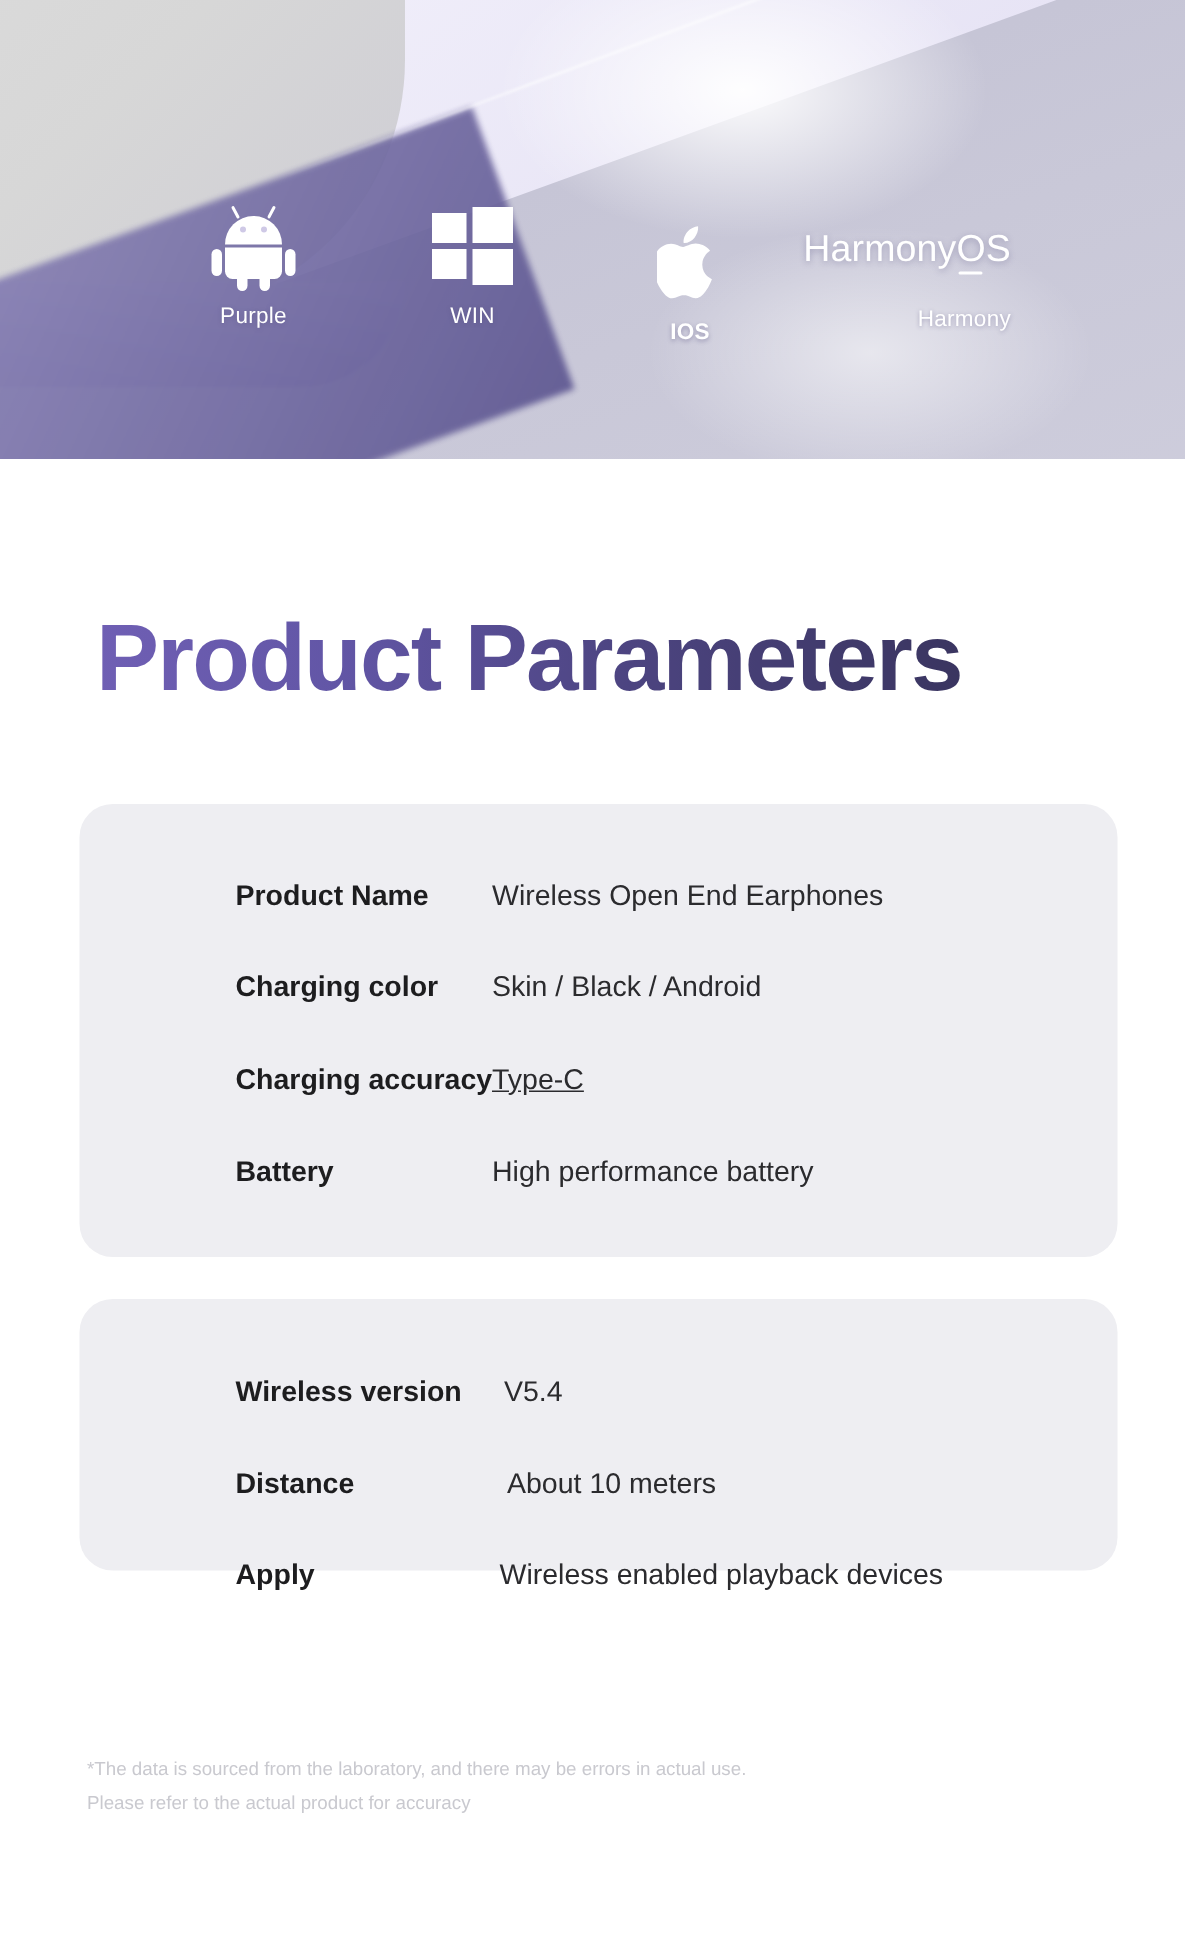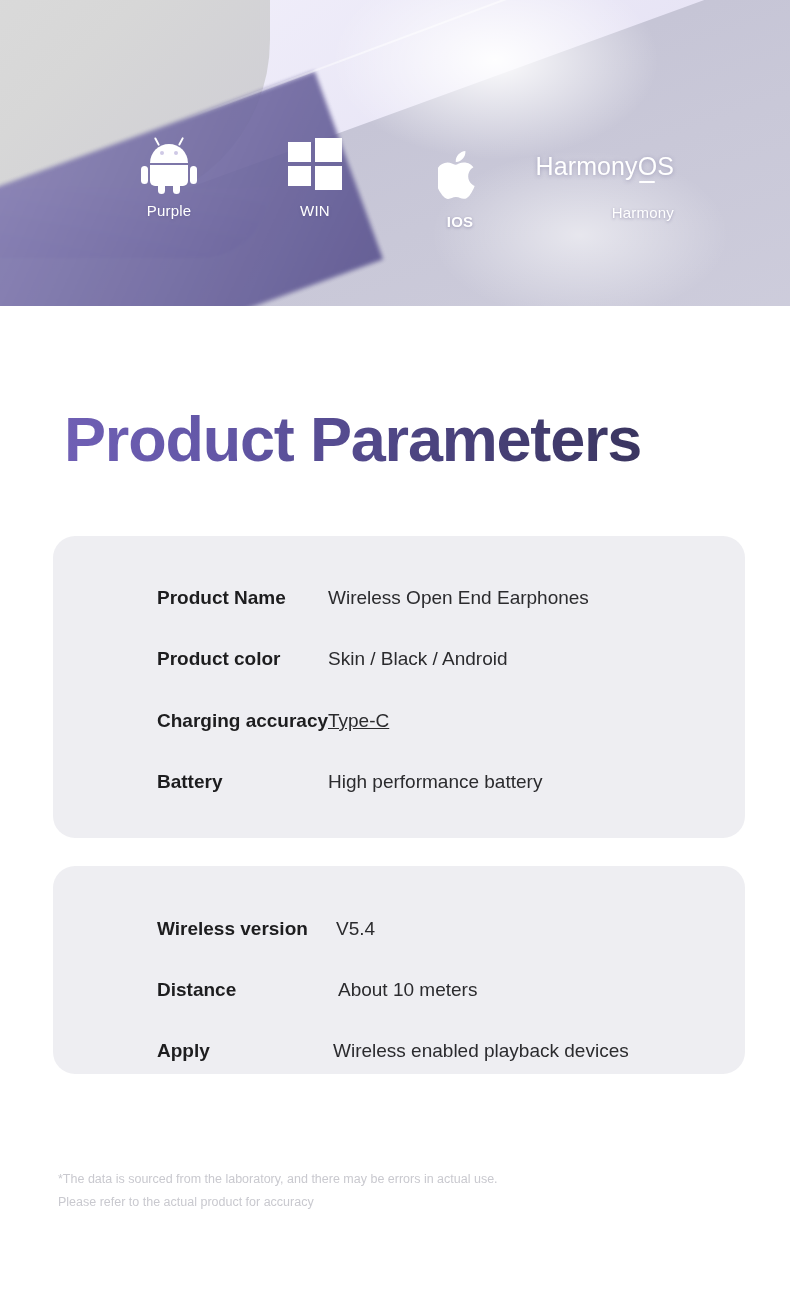--- a/index.html
+++ b/index.html
@@ -163,21 +163,21 @@
     white-space:nowrap;
   }
 
   
   .card {
     position:absolute; left:53px; width:692px;
     background:#eeeef2;
     border-radius:22px;
   }
   #card-1 { top:536px; height:302px; }
-  #card-2 { top:866px; height:208px; }
+  #card-2 { top:866px; height:181px; }
 
   .row { position:absolute; left:0; width:100%; height:30px; }
   .row-label {
     position:absolute; left:104px;
     font-size:19px; font-weight:bold; color:#1d1d1f;
     white-space:nowrap; line-height:30px;
   }
   .row-value {
     position:absolute;
     font-size:19px; font-weight:normal; color:#2b2b2e;
@@ -256,21 +256,21 @@
   </div>
 
   <div class="title">Product Parameters</div>
 
   <div class="card" id="card-1">
     <div class="row" style="top:47px;">
       <span class="row-label">Product Name</span>
       <span class="row-value" style="left:275px;">Wireless Open End Earphones</span>
     </div>
     <div class="row" style="top:108px;">
-      <span class="row-label">Product color</span>
+      <span class="row-label">Charging color</span>
       <span class="row-value" style="left:275px;">Skin / Black / Android</span>
     </div>
     <div class="row" style="top:170px;">
       <span class="row-label">Charging accuracy</span>
       <span class="row-value" style="left:275px;text-decoration:underline;">Type-C</span>
     </div>
     <div class="row" style="top:231px;">
       <span class="row-label">Battery</span>
       <span class="row-value" style="left:275px;">High performance battery</span>
     </div>

